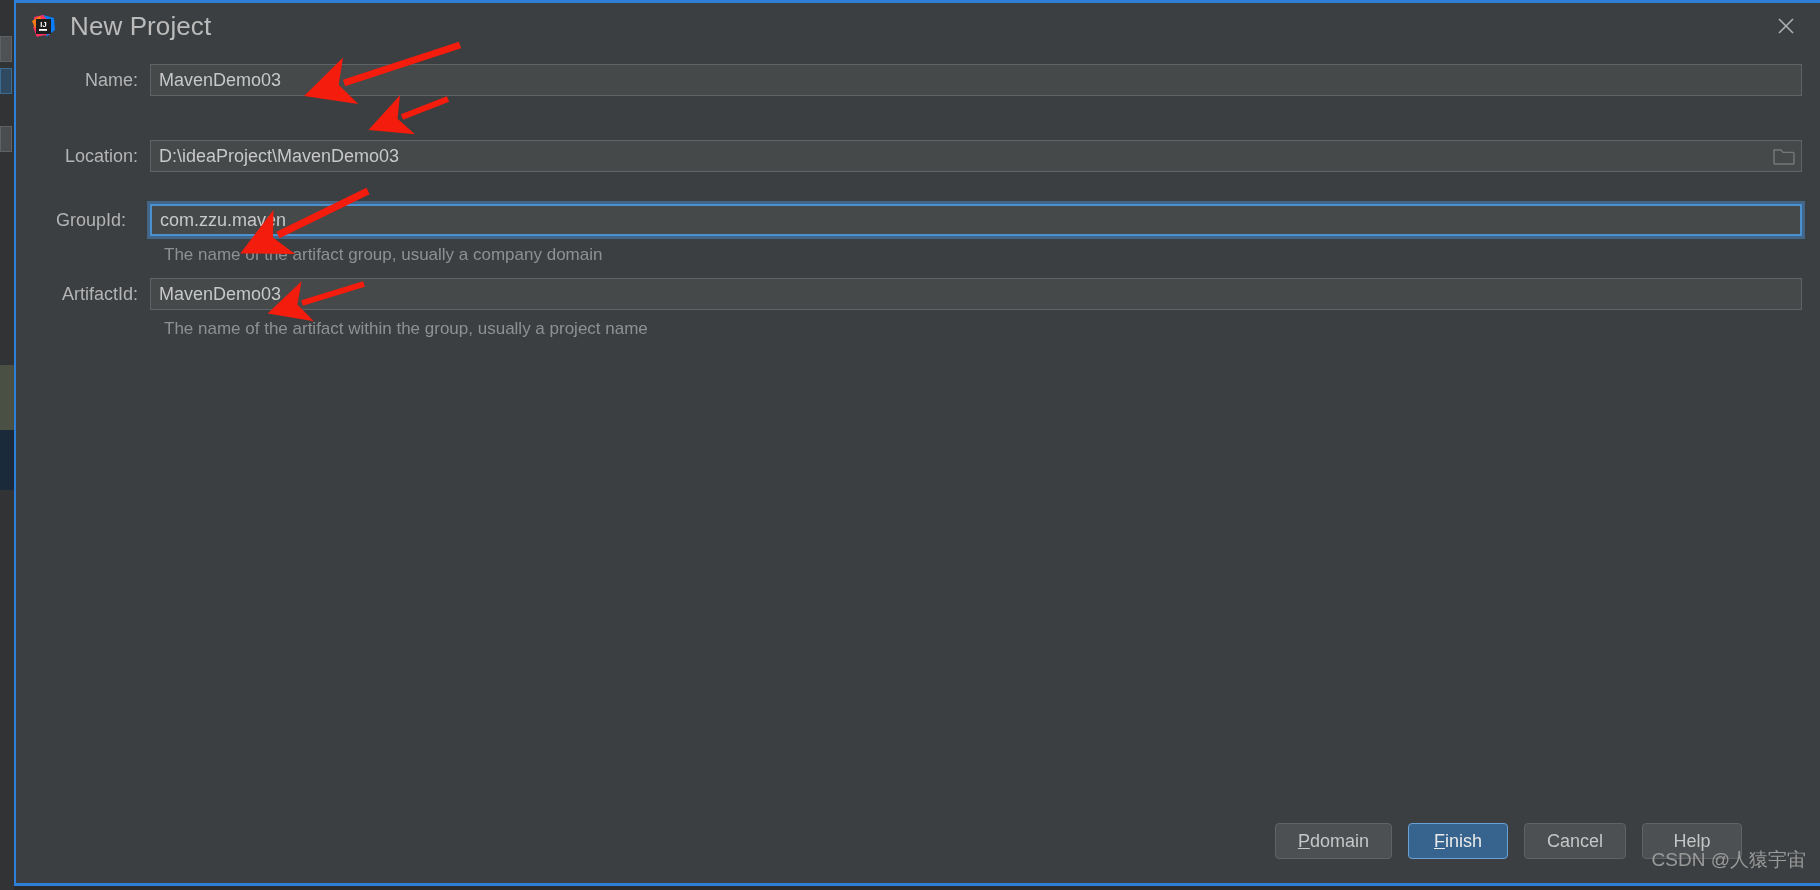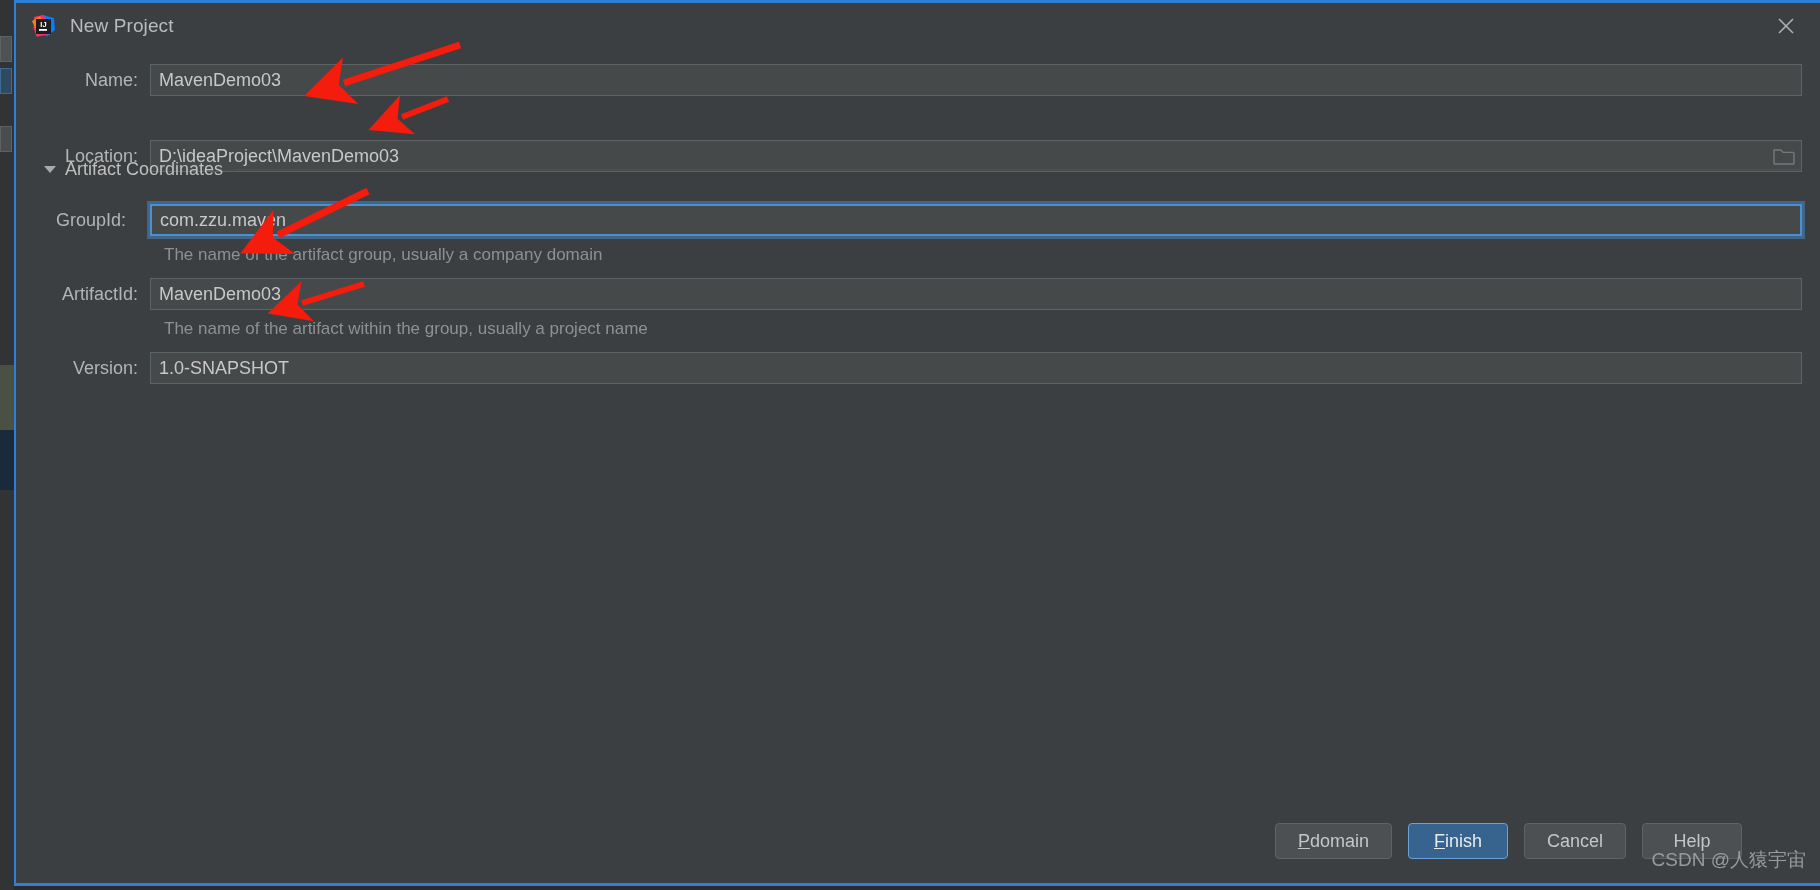--- a/index.html
+++ b/index.html
@@ -65,21 +65,21 @@
   }
   .ij-logo {
     position: relative;
     width: 26px; height: 26px;
     flex: 0 0 26px;
     margin-right: 14px;
   }
   .ij-logo svg { display: block; }
 
   #title-text {
-    font-size: 19px;
+    font-size: 26px;
     color: #bbbbbb;
     letter-spacing: .1px;
   }
 
   #close-btn {
     position: absolute;
     right: 10px;
     top: 6px;
     width: 48px;
     height: 34px;
@@ -301,48 +301,37 @@
         <div class="field" title="Project location">
           <span class="val">D:\ideaProject\MavenDemo03</span>
           <span class="browse">
             <svg width="22" height="20" viewBox="0 0 22 20">
               <path d="M1 4 h7 l2 2.4 h10 a1 1 0 0 1 1 1 V17 a1 1 0 0 1 -1 1 H2 a1 1 0 0 1 -1 -1 Z" fill="none" stroke="#9aa0a3" stroke-width="1.4"></path>
             </svg>
           </span>
         </div>
       </div>
 
-      <div id="group-header">
-        <span class="tri"></span>
-        <span class="gtitle">Artifact Coordinates</span>
-        <span class="gline"></span>
-      </div>
 
       <div class="row" id="row-group">
         <span class="lbl">GroupId:</span>
         <div class="field focused" title="org.example">
           <span class="val">com.zzu.maven</span>
         </div>
       </div>
       <div class="hint" id="hint-group">The name of the artifact group, usually a company domain</div>
 
       <div class="row" id="row-artifact">
         <span class="lbl">ArtifactId:</span>
         <div class="field" title="artifact">
           <span class="val">MavenDemo03</span>
         </div>
       </div>
       <div class="hint" id="hint-artifact">The name of the artifact within the group, usually a project name</div>
 
-      <div class="row" id="row-version">
-        <span class="lbl">Version:</span>
-        <div class="field" title="1.0-SNAPSHOT">
-          <span class="val">1.0-SNAPSHOT</span>
-        </div>
-      </div>
     </div>
 
     <svg id="arrows">
       <defs>
         <marker id="ah" markerWidth="7" markerHeight="7" refX="1" refY="3.5" orient="auto" markerUnits="strokeWidth">
           <path d="M0,0 L7,3.5 L0,7 L1.8,3.5 Z" fill="#f41c0c"></path>
         </marker>
       </defs>
 
       <line x1="444" y1="42" x2="328" y2="80" stroke="#f41c0c" stroke-width="7" marker-end="url(#ah)"></line>

